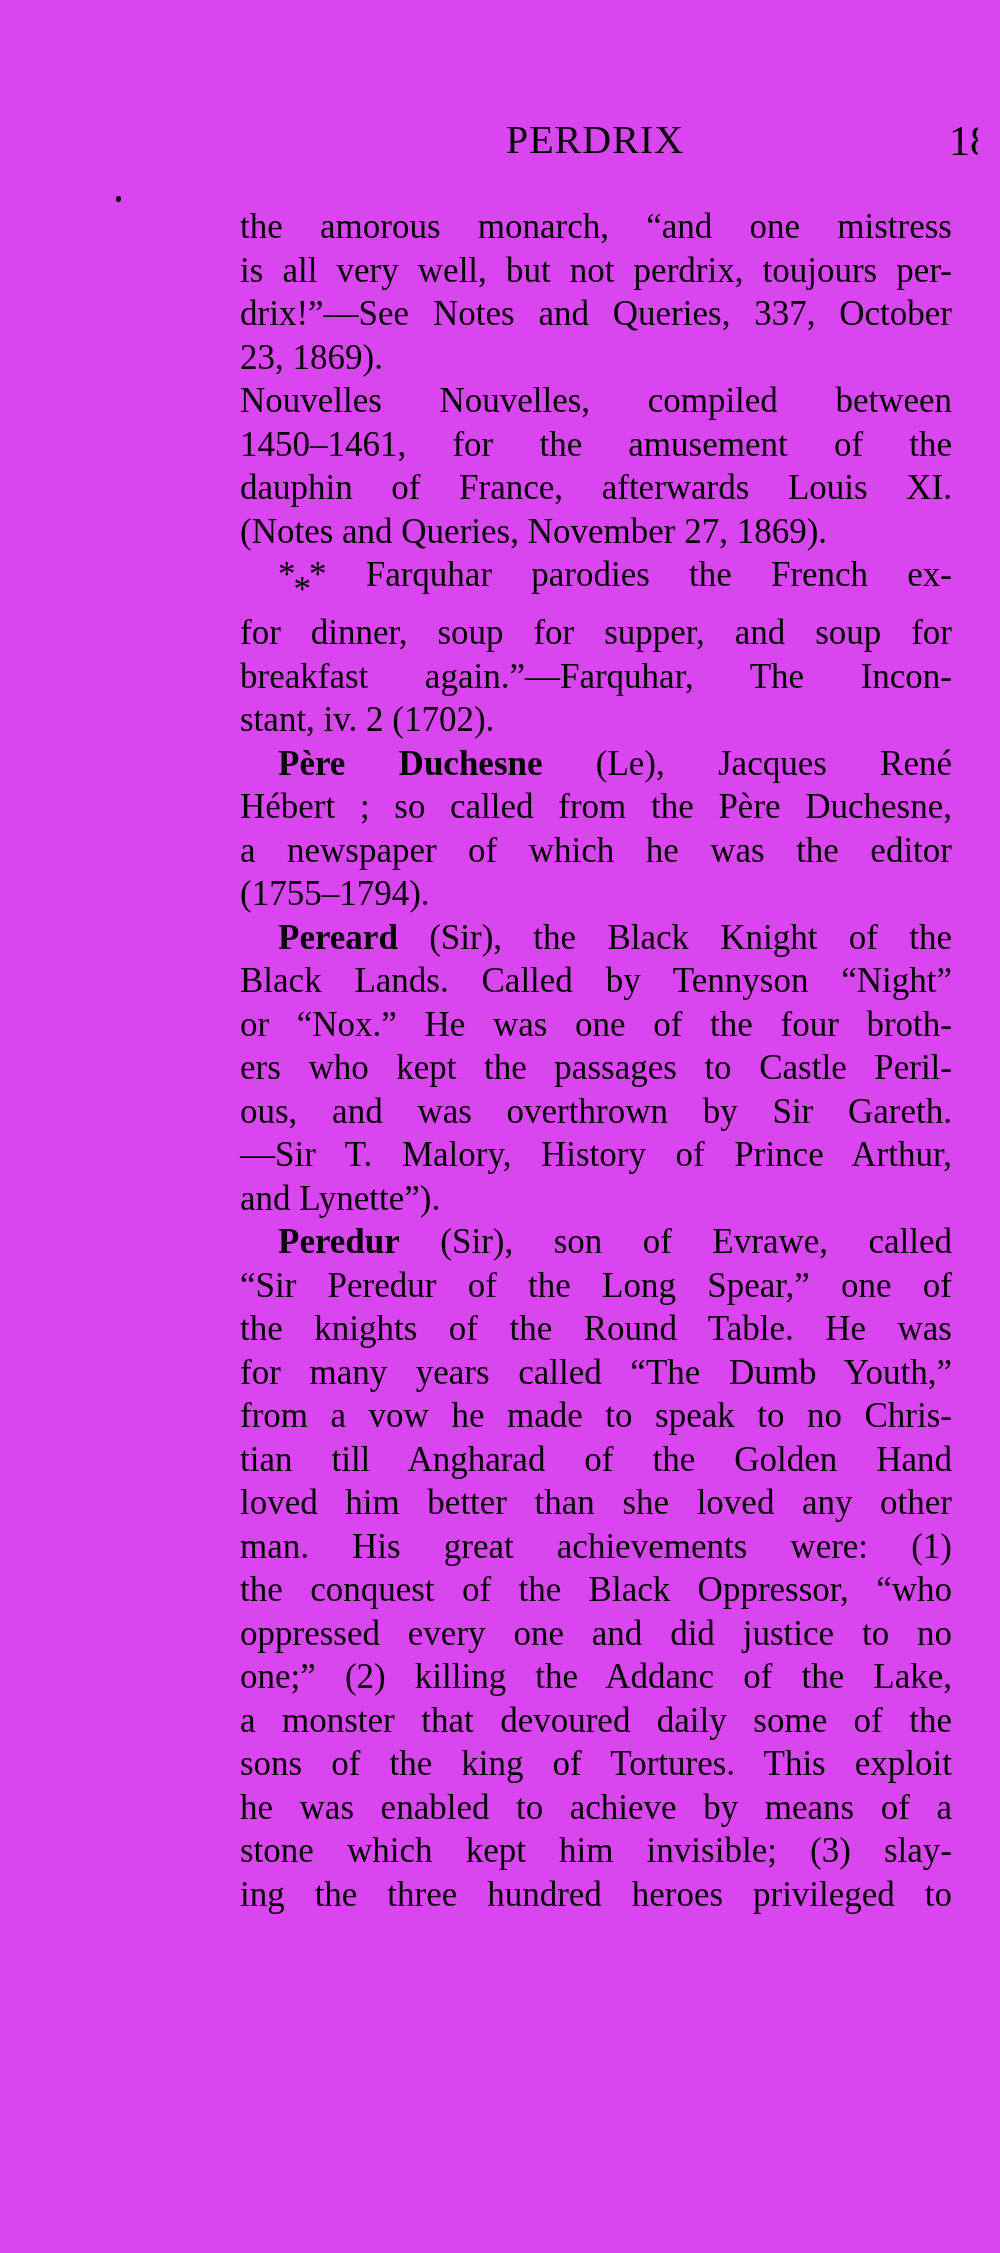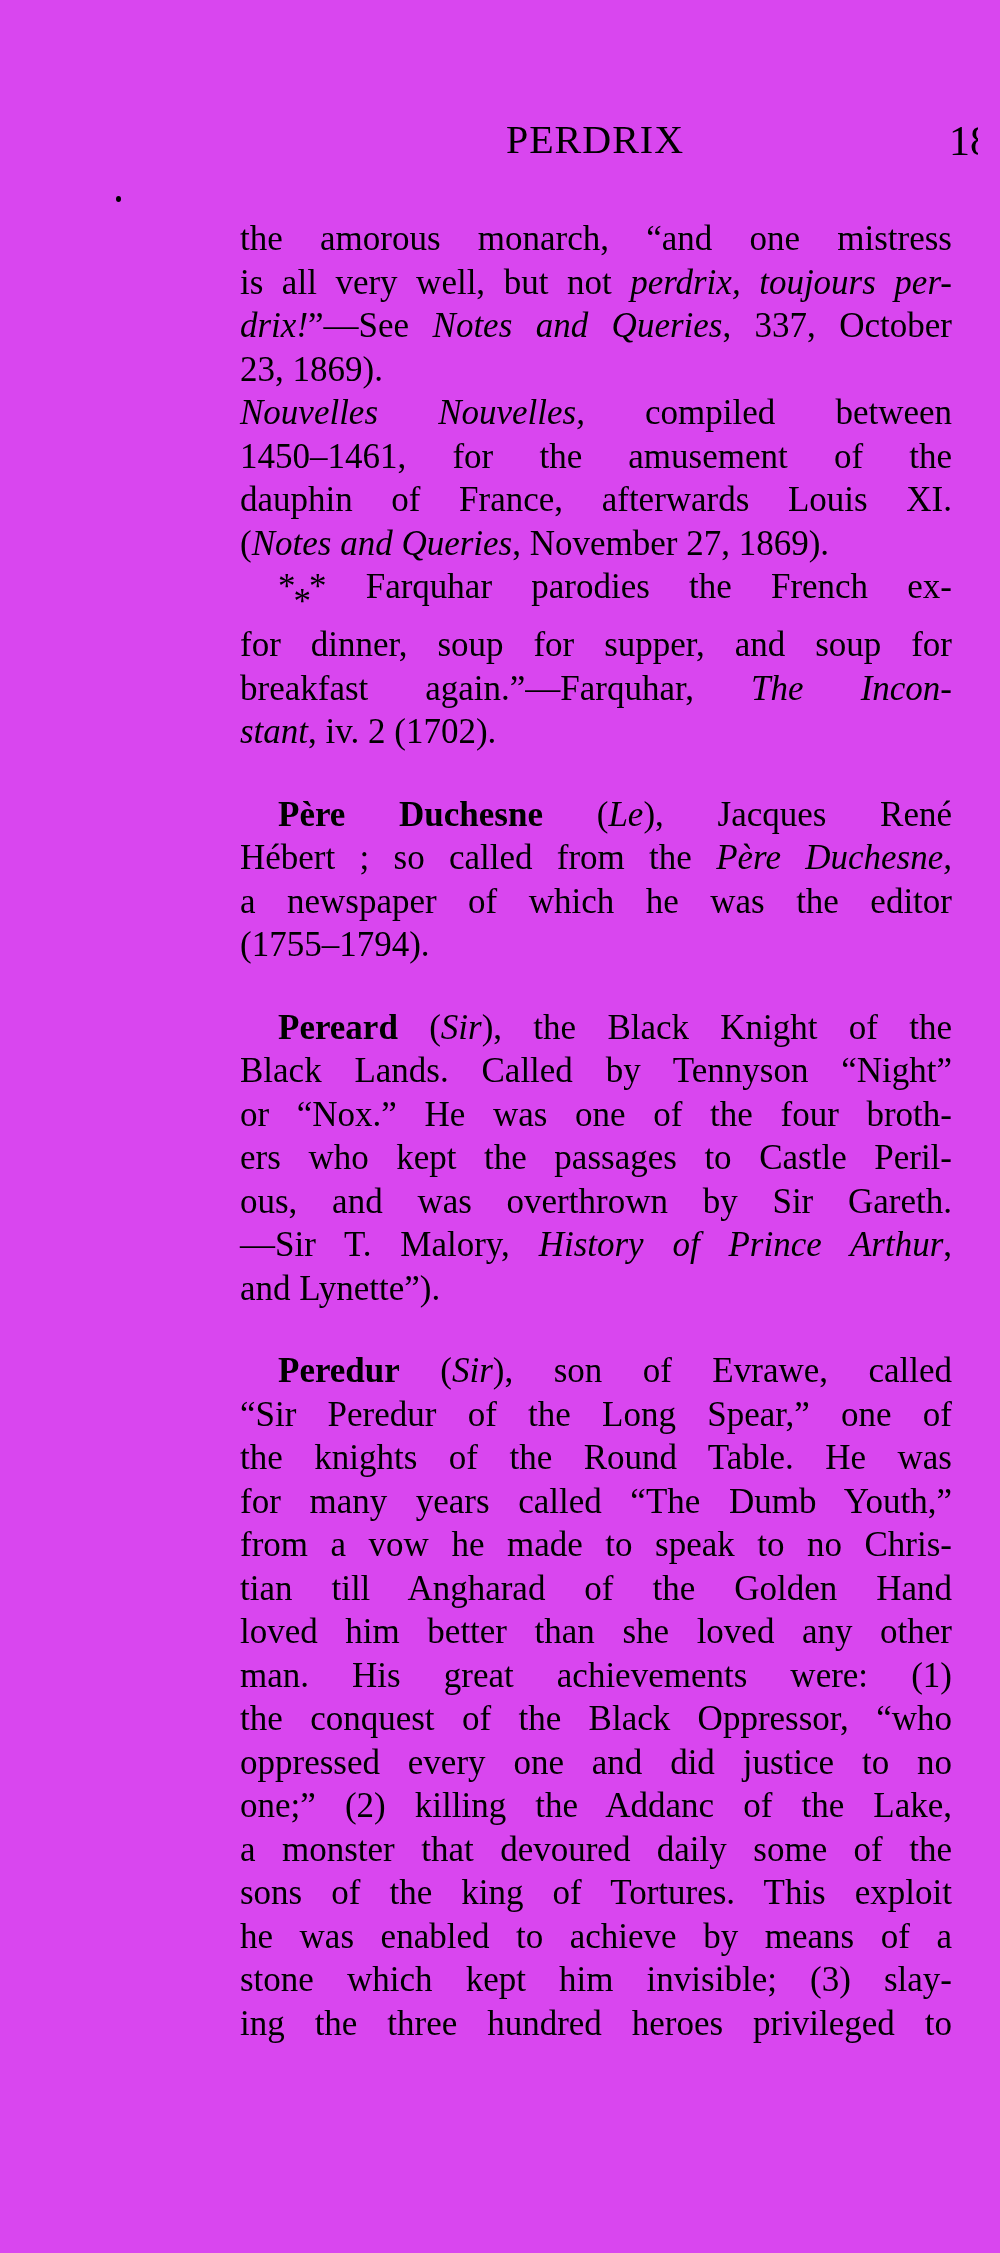--- a/index.html
+++ b/index.html
@@ -23,31 +23,31 @@
     width: 29px; height: 46px; overflow: hidden;
   }
   .folio { font-size: 42px; line-height: 1; white-space: nowrap; display: inline-block; }
 
   .ink-speck {
     position: absolute; left: 116px; top: 196px;
     width: 5px; height: 6px; background: #000; border-radius: 50%;
   }
 
   .page-text {
-    position: absolute; left: 240px; top: 217px; width: 712px;
+    position: absolute; left: 240px; top: 205px; width: 712px;
     font-size: 35px; line-height: 43.5px;
   }
   .para { margin: 0; }
-  .para.gap { margin-top: 39px; }
+  .para.gap { }
   .line { text-align: justify; text-align-last: justify; }
   .line.natural { text-align-last: left; }
   .line.first-indent { text-indent: 38px; }
 
   .r   { font-style: normal; }
-  .r-i { font-style: italic; }
+  .r-i { }
   .r-b { font-weight: bold; }
   .r-low { vertical-align: -0.42em; margin: 0 -2px; }
 </style>
 </head>
 <body>
 
 <div class="scan-page">
 
   <div class="running-head">PERDRIX</div>
 

